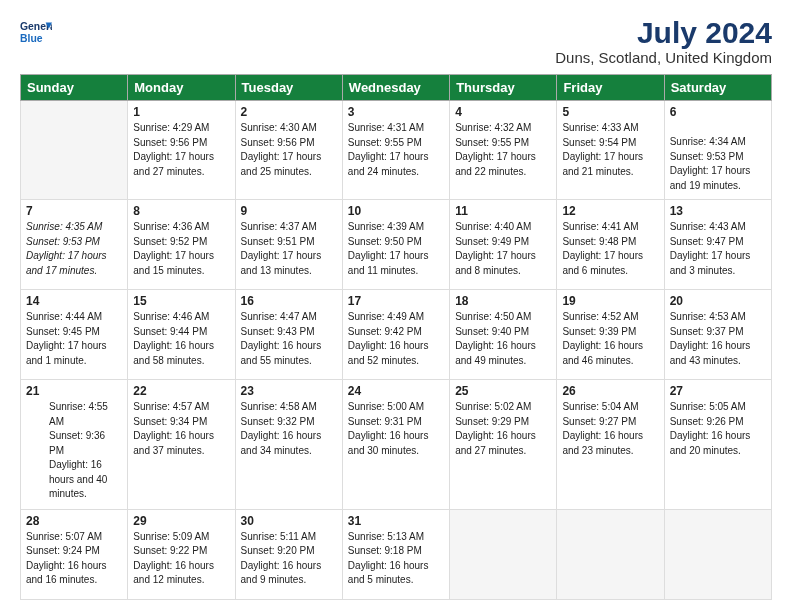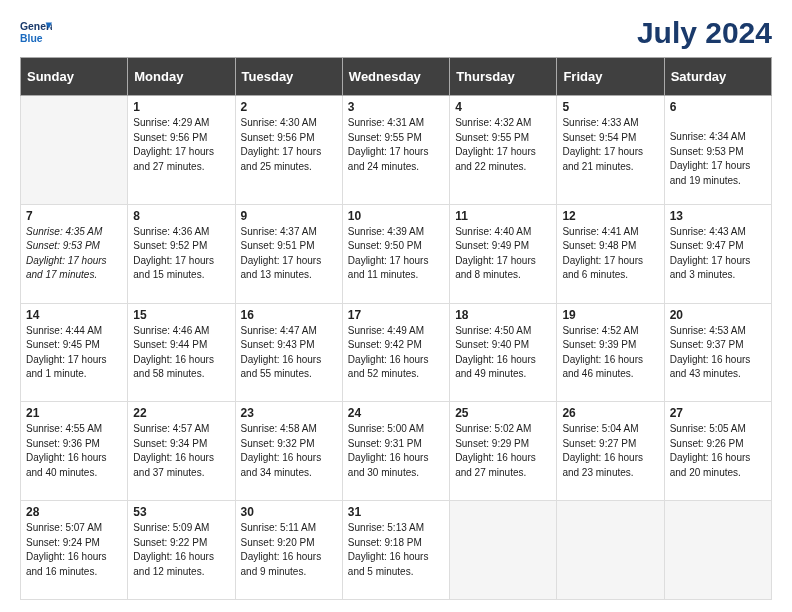--- a/index.html
+++ b/index.html
@@ -47,24 +47,24 @@
       font-weight: normal;
     }
     .calendar {
       flex: 1;
       border: 1px solid #ccc;
       border-collapse: collapse;
       width: 100%;
       table-layout: fixed;
     }
     .calendar th {
-      background: #404040;
+      background: #15803d;
       color: #fff;
       text-align: left;
-      padding: 11px 6px;
+      padding: 5px 6px;
       font-size: 13px;
       border: 1px solid #aaa;
     }
     .calendar td {
       vertical-align: top;
       padding: 4px 5px;
       font-size: 10.5px;
       color: #222;
       border: 1px solid #ddd;
       background: #fff;
@@ -98,20 +98,21 @@
   <div class="header">
     <div class="logo">
       <svg class="logo-icon" viewBox="0 0 40 40" xmlns="http://www.w3.org/2000/svg">
         <text x="0" y="18" font-size="13" font-weight="bold" fill="#1a3a6b" font-family="Arial">General</text>
         <text x="0" y="32" font-size="13" font-weight="bold" fill="#1a6abf" font-family="Arial">Blue</text>
         <polygon points="32,8 40,8 36,16" fill="#1a6abf"></polygon>
       </svg>
     </div>
     <div class="title-block">
       <div class="main-title">July 2024</div>
+      <div class="subtitle">Duns, Scotland, United Kingdom</div>
     </div>
   </div>
 
   <table class="calendar">
     <thead>
       <tr>
         <th>Sunday</th>
         <th>Monday</th>
         <th>Tuesday</th>
         <th>Wednesday</th>
@@ -244,21 +245,21 @@
           <td>
             <span class="day-num">20</span>
             <div class="day-info" style="white-space: pre-line;">Sunrise: 4:53 AM
 Sunset: 9:37 PM
 Daylight: 16 hours and 43 minutes.</div>
           </td>
         </tr>
         <tr class="week-row">
           <td>
             <span class="day-num">21</span>
-            <div class="day-info" style="white-space: pre-line;">Sunrise: 4:55 AM
+            <div class="day-info" style="white-space: pre-line; margin-left: 23px;">Sunrise: 4:55 AM
 Sunset: 9:36 PM
 Daylight: 16 hours and 40 minutes.</div>
           </td>
           <td>
             <span class="day-num">22</span>
             <div class="day-info" style="white-space: pre-line;">Sunrise: 4:57 AM
 Sunset: 9:34 PM
 Daylight: 16 hours and 37 minutes.</div>
           </td>
           <td>
@@ -293,21 +294,21 @@
           </td>
         </tr>
         <tr class="week-row">
           <td>
             <span class="day-num">28</span>
             <div class="day-info" style="white-space: pre-line;">Sunrise: 5:07 AM
 Sunset: 9:24 PM
 Daylight: 16 hours and 16 minutes.</div>
           </td>
           <td>
-            <span class="day-num">53</span>
+            <span class="day-num">29</span>
             <div class="day-info" style="white-space: pre-line;">Sunrise: 5:09 AM
 Sunset: 9:22 PM
 Daylight: 16 hours and 12 minutes.</div>
           </td>
           <td>
             <span class="day-num">30</span>
             <div class="day-info" style="white-space: pre-line;">Sunrise: 5:11 AM
 Sunset: 9:20 PM
 Daylight: 16 hours and 9 minutes.</div>
           </td>

